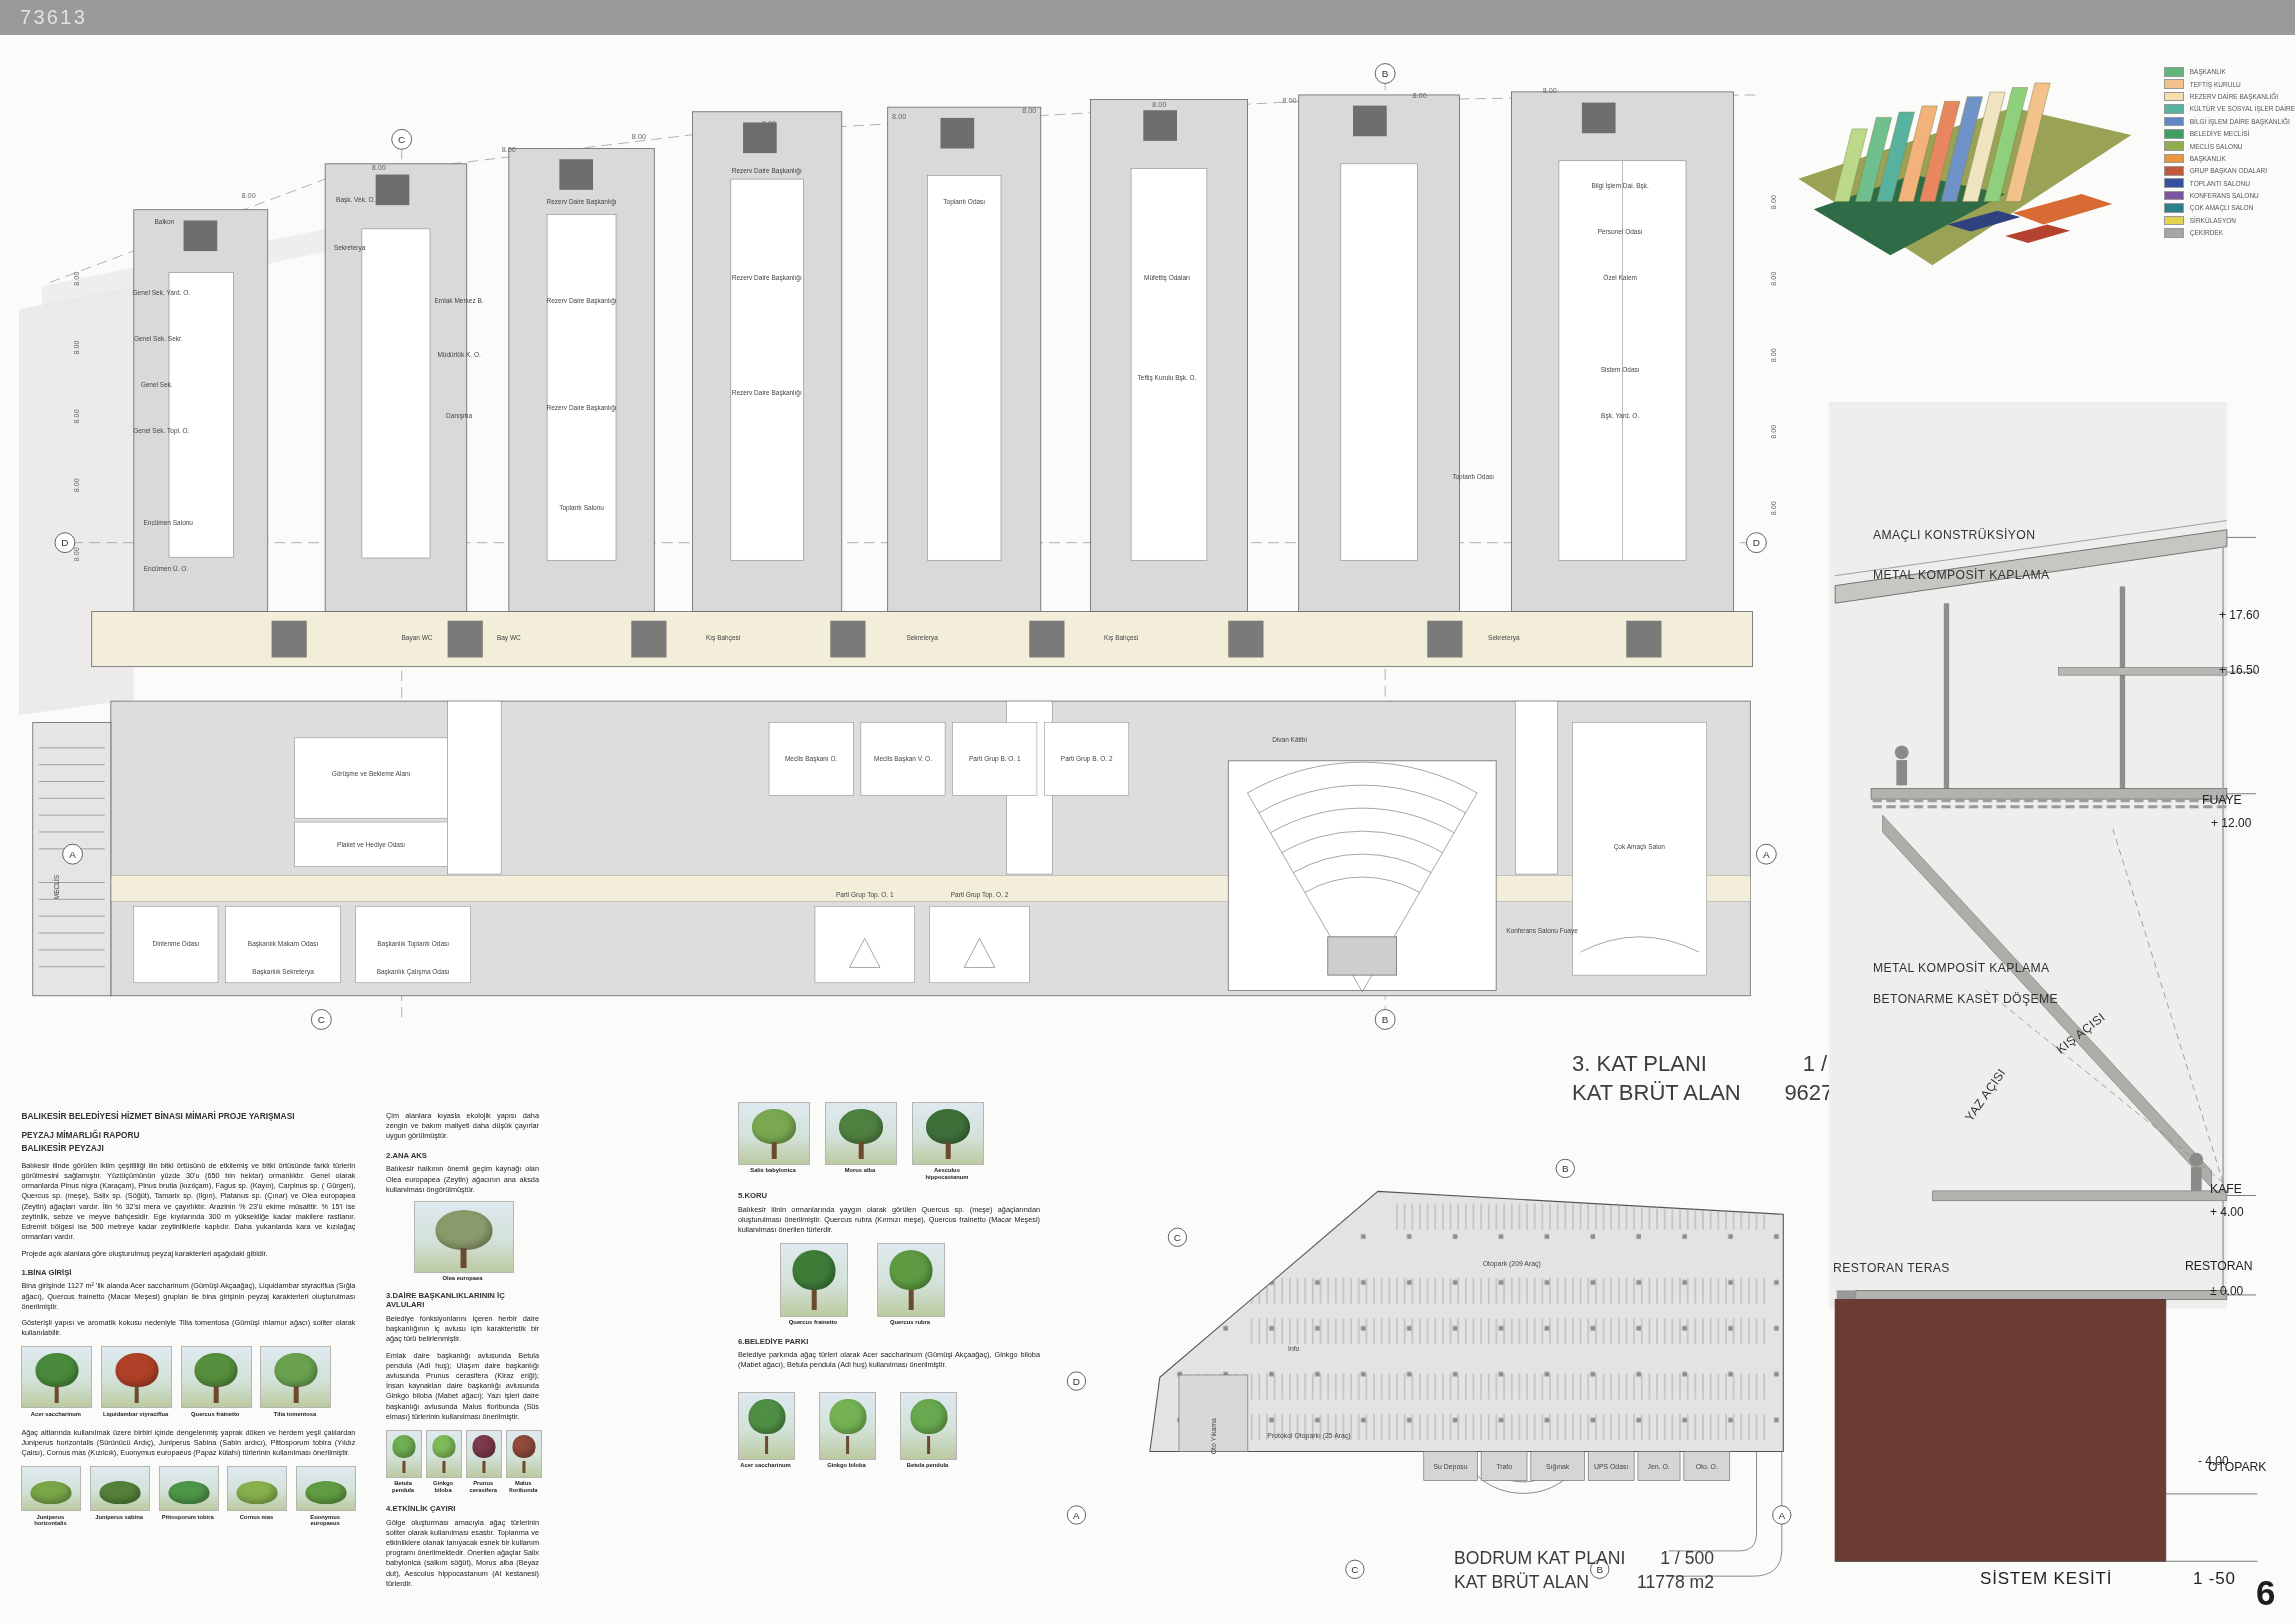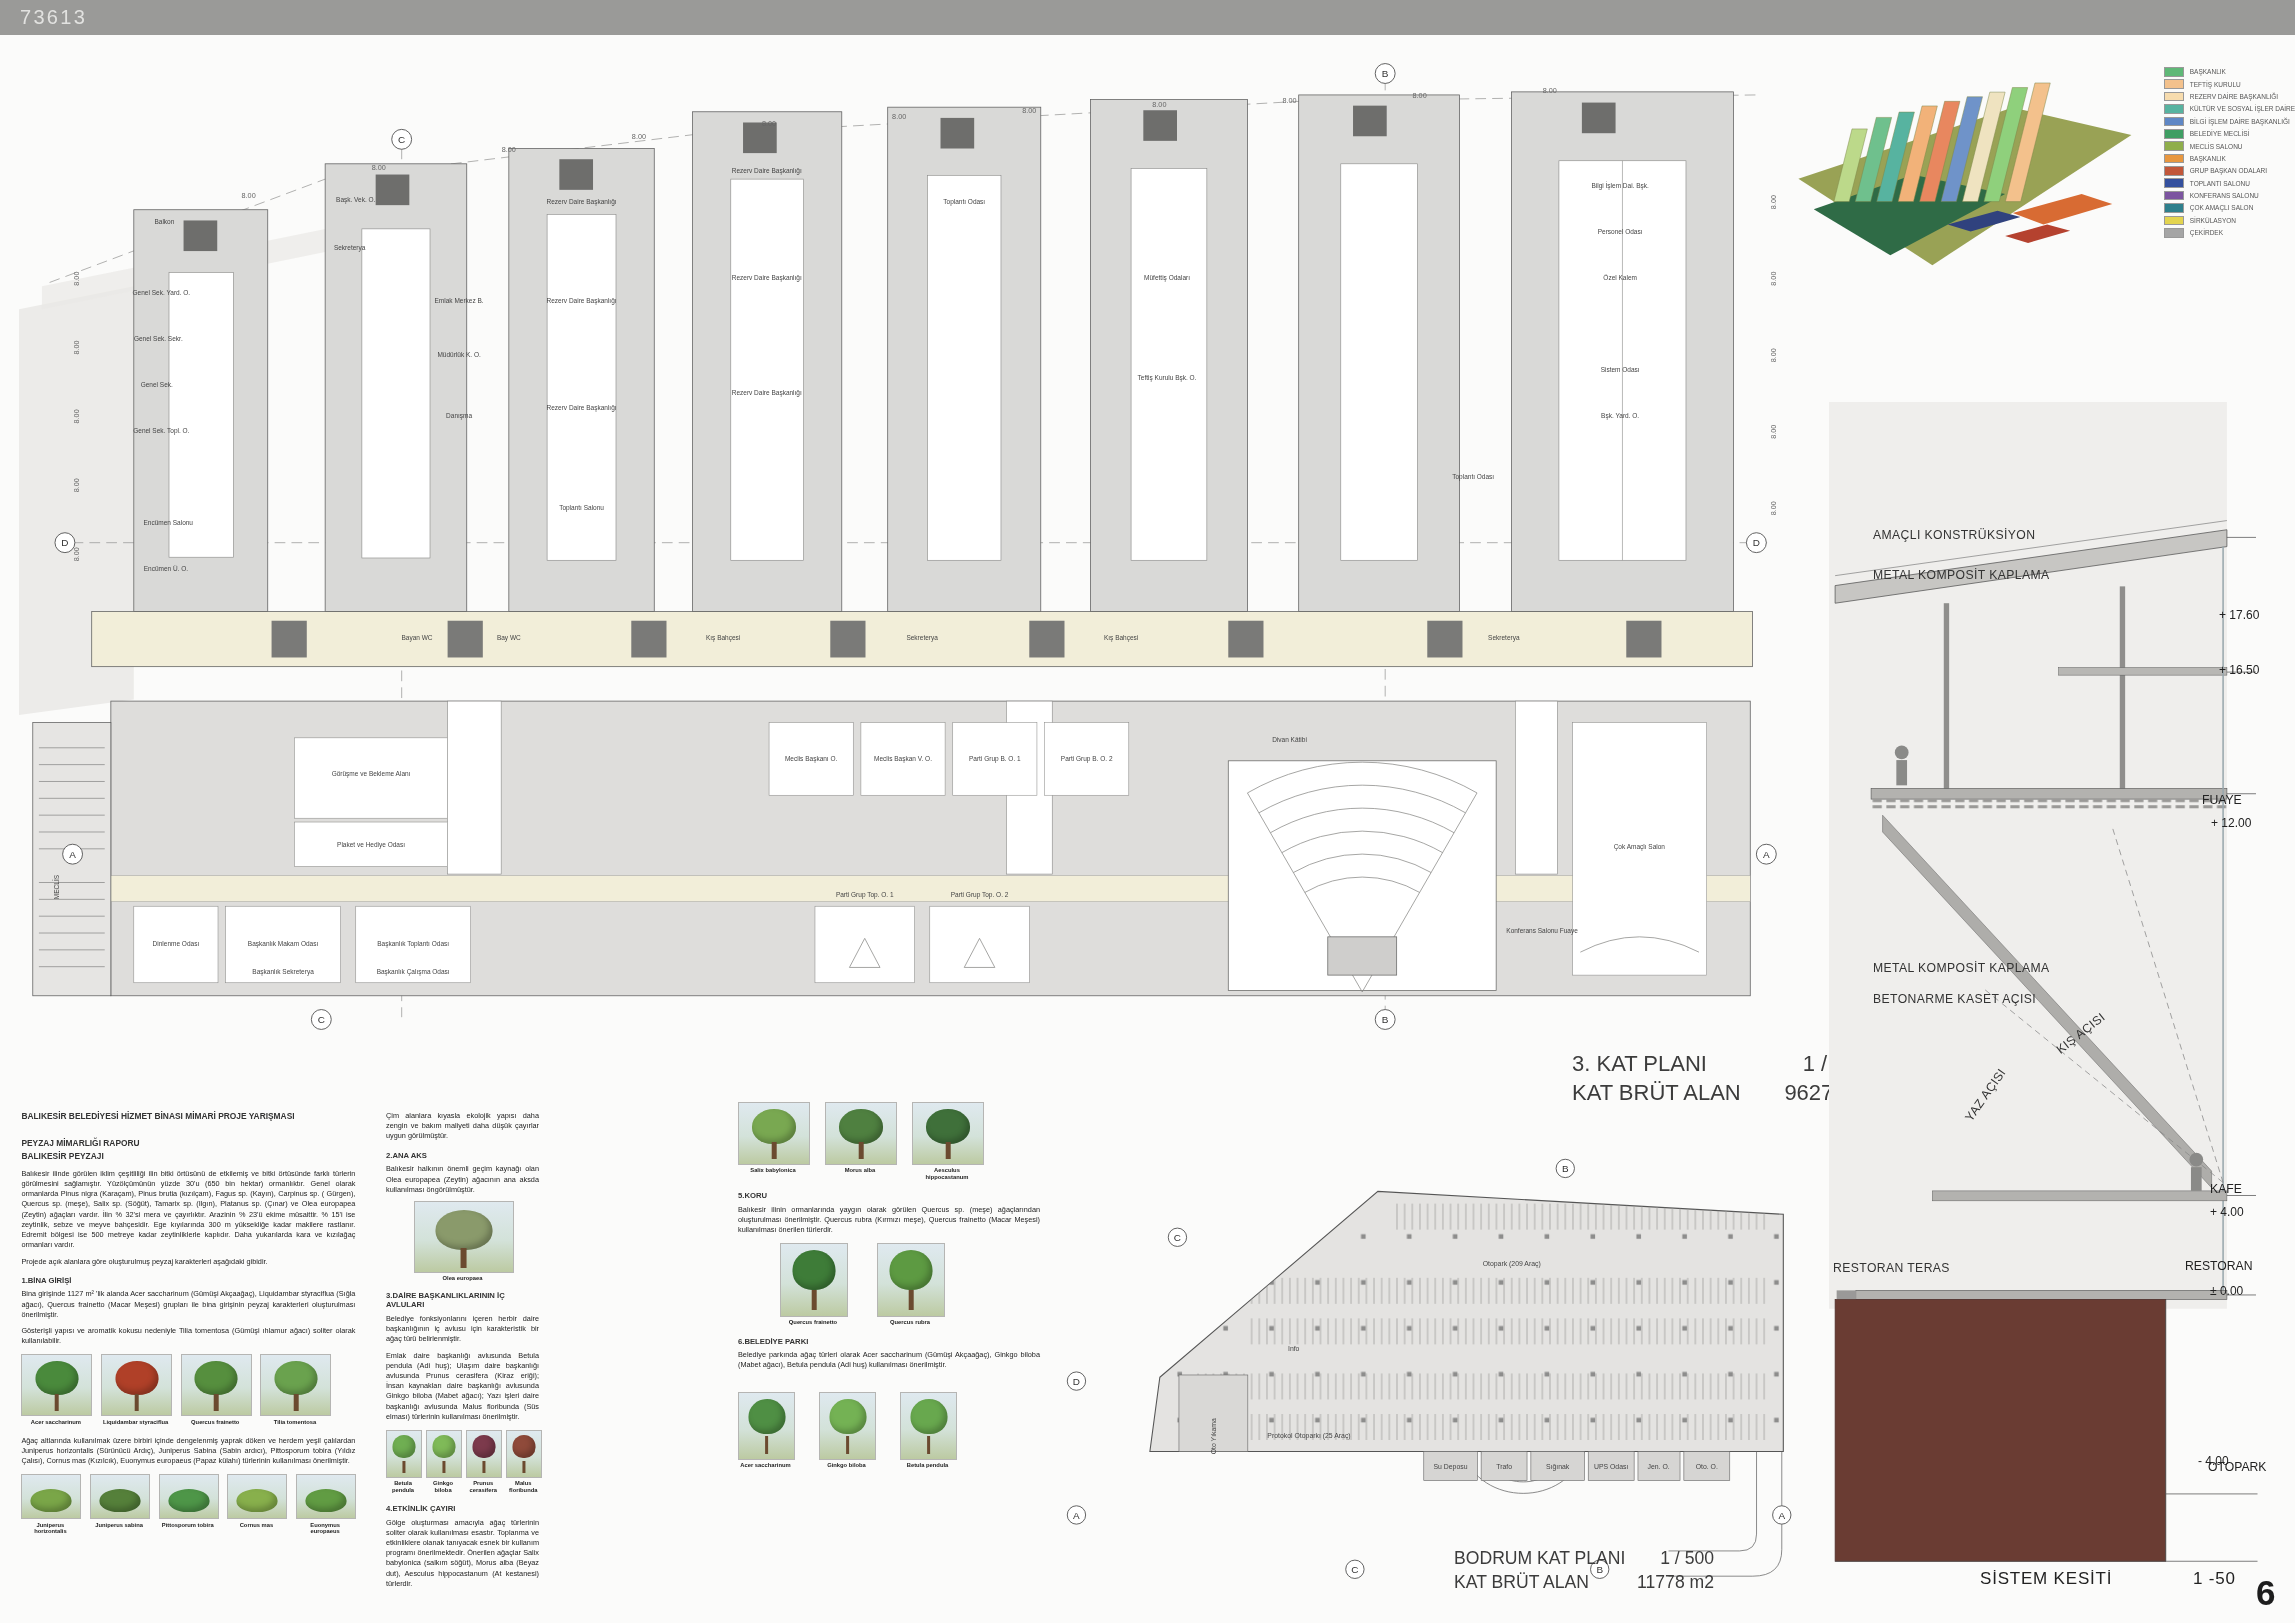--- a/index.html
+++ b/index.html
@@ -379,35 +379,35 @@
   <line x1="520" y1="1172" x2="558" y2="1172" stroke="#555"></line>
 </svg>
 
 <div class="sec-note" style="left:1873px;top:528px;">AMAÇLI KONSTRÜKSİYON</div>
 <div class="sec-note" style="left:1873px;top:568px;">METAL KOMPOSİT KAPLAMA</div>
 <div class="sec-level" style="left:2219px;top:608px;">+ 17.60</div>
 <div class="sec-level" style="left:2219px;top:663px;">+ 16.50</div>
 <div class="sec-name" style="left:2202px;top:793px;">FUAYE</div>
 <div class="sec-level" style="left:2211px;top:816px;">+ 12.00</div>
 <div class="sec-note" style="left:1873px;top:961px;">METAL KOMPOSİT KAPLAMA</div>
-<div class="sec-note" style="left:1873px;top:992px;">BETONARME KASET AÇISI</div>
+<div class="sec-note" style="left:1873px;top:992px;">BETONARME KASET DÖŞEME</div>
 <div class="sec-note rot" style="left:2058px;top:1044px;transform:rotate(-38deg);">KIŞ AÇISI</div>
 <div class="sec-note rot" style="left:1968px;top:1113px;transform:rotate(-55deg);">YAZ AÇISI</div>
 <div class="sec-name" style="left:2210px;top:1182px;">KAFE</div>
 <div class="sec-level" style="left:2210px;top:1205px;">+ 4.00</div>
 <div class="sec-note" style="left:1833px;top:1261px;">RESTORAN TERAS</div>
 <div class="sec-name" style="left:2185px;top:1259px;">RESTORAN</div>
 <div class="sec-level" style="left:2210px;top:1284px;">± 0.00</div>
 <div class="sec-name" style="left:2188px;top:1460px;margin-left:20px;">OTOPARK</div>
 <div class="sec-level" style="left:2198px;top:1454px;">- 4.00</div>
 <div class="sec-cap" style="left:1980px;top:1569px;">SİSTEM KESİTİ</div>
 <div class="sec-cap" style="left:2193px;top:1569px;">1 -50</div>
 
 <div class="rcol" style="left:21.4px;top:1111px;width:334px;">
-  <div class="rt" style="margin-bottom:17px;">BALIKESİR BELEDİYESİ HİZMET BİNASI MİMARİ PROJE YARIŞMASI</div>
+  <div class="rt" style="margin-bottom:9px;">BALIKESİR BELEDİYESİ HİZMET BİNASI MİMARİ PROJE YARIŞMASI</div>
   <div class="rt" style="margin-bottom:3.1px;">PEYZAJ MİMARLIĞI RAPORU</div>
   <div class="rt">BALIKESİR PEYZAJI</div>
   <p class="rp">Balıkesir ilinde görülen iklim çeşitliliği ilin bitki örtüsünü de etkilemiş ve bitki örtüsünde farklı türlerin görülmesini sağlamıştır. Yüzölçümünün yüzde 30'u (650 bin hektar) ormanlıktır. Genel olarak ormanlarda Pinus nigra (Karaçam), Pinus brutia (kızılçam), Fagus sp. (Kayın), Carpinus sp. ( Gürgen), Quercus sp. (meşe), Salix sp. (Söğüt), Tamarix sp. (Ilgın), Platanus sp. (Çınar) ve Olea europapea (Zeytin) ağaçları vardır. İlin % 32'si mera ve çayırlıktır. Arazinin % 23'ü ekime müsaittir. % 15'i ise zeytinlik, sebze ve meyve bahçesidir. Ege kıyılarında 300 m yüksekliğe kadar makilere rastlanır. Edremit bölgesi ise 500 metreye kadar zeytinliklerle kaplıdır. Daha yukarılarda kara ve kızılağaç ormanları vardır.</p>
   <p class="rp">Projede açık alanlara göre oluşturulmuş peyzaj karakterleri aşağıdaki gibidir.</p>
   <div class="rh">1.BİNA GİRİŞİ</div>
   <p class="rp">Bina girişinde 1127 m² 'lik alanda Acer saccharinum (Gümüşi Akçaağaç), Liquidambar styraciflua (Sığla ağacı), Quercus frainetto (Macar Meşesi) grupları ile bina girişinin peyzaj karakterleri oluşturulması önerilmiştir.</p>
   <p class="rp">Gösterişli yapısı ve aromatik kokusu nedeniyle Tilia tomentosa (Gümüşi ıhlamur ağacı) soliter olarak kullanılabilir.</p>
   <div class="prow">
     <div class="plant" style="width:69px;">
         <div class="thumb" style="width:69px;height:60px;">

